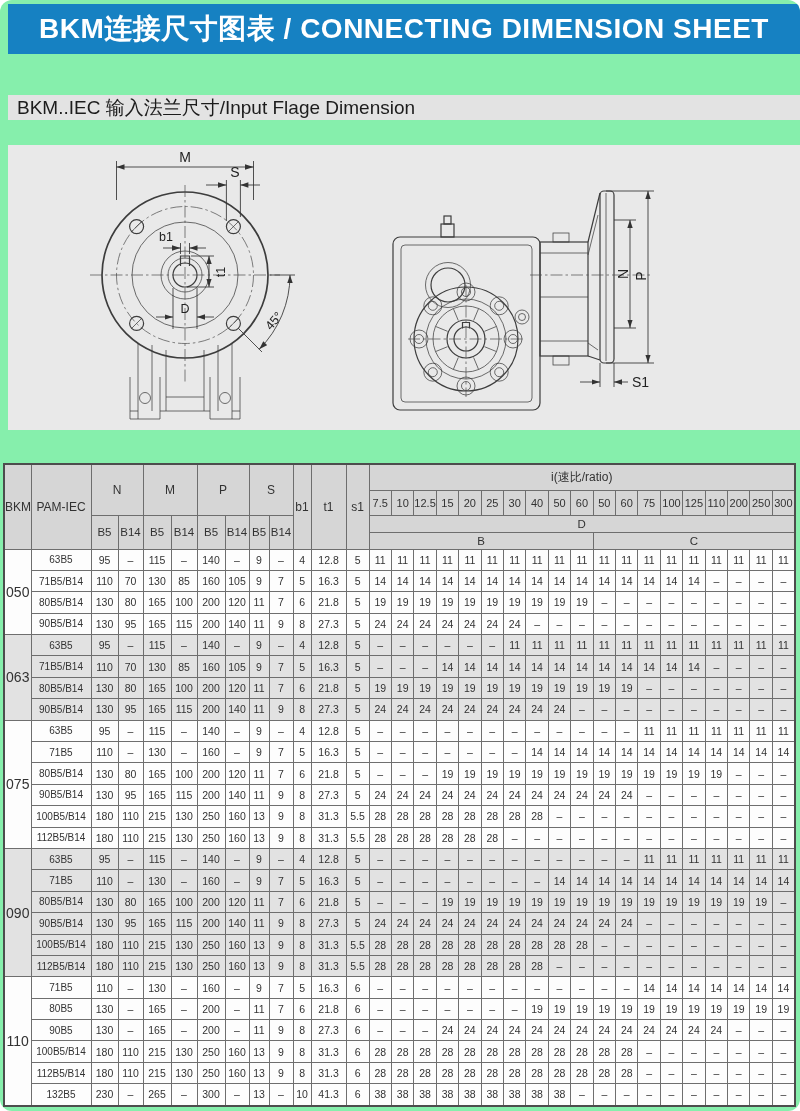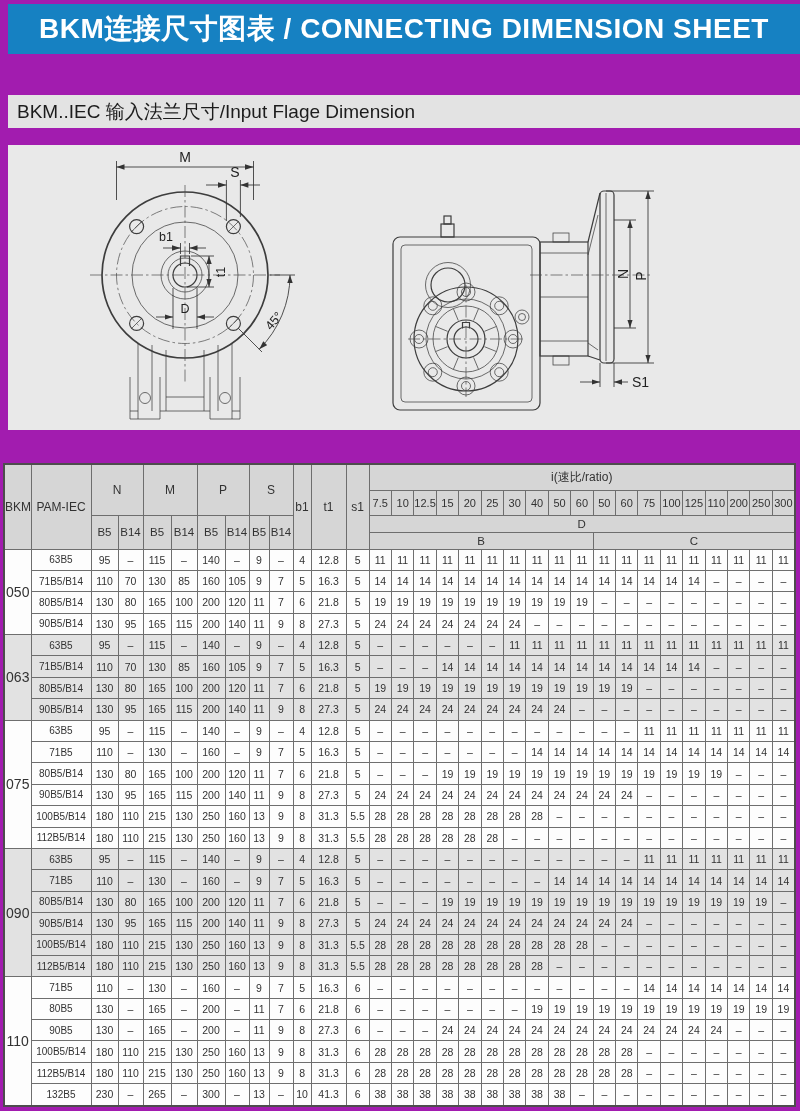--- a/index.html
+++ b/index.html
@@ -1,21 +1,21 @@
 <!DOCTYPE html>
 <html><head>
 <meta charset="utf-8">
 <style>
   html,body{margin:0;padding:0;background:#ffffff;}
   body{width:800px;height:1111px;position:relative;font-family:"Liberation Sans",sans-serif;}
-  .page{position:absolute;inset:0;background:#a21caf;overflow:hidden;}
+  .page{position:absolute;inset:0;background:#86efac;overflow:hidden;border-radius:12px;}
   .banner{position:absolute;left:8px;right:0;top:4px;height:50px;background:#1681c2;
           display:flex;align-items:center;justify-content:center;}
   .banner span{color:#ffffff;font-size:28px;font-weight:bold;letter-spacing:.5px;}
-  .subtitle{position:absolute;left:8px;right:0;top:95px;height:33px;background:#e3e3e3;
+  .subtitle{position:absolute;left:8px;right:0;top:95px;height:25px;background:#e3e3e3;
             display:flex;align-items:center;}
   .subtitle span{color:#1c1c1c;font-size:19px;padding-left:9px;}
   .panel{position:absolute;left:8px;right:0;top:145px;height:285px;background:#e9e9e9;}
   .panel svg{display:block;}
   
   .ln *{fill:none;stroke:#3d3d3d;}
   .hv{stroke-width:1.7;}
   .md{stroke-width:1.2;}
   .tn{stroke-width:.75;}
   .cl{stroke:#4a4a4a !important;stroke-width:.7;stroke-dasharray:12 3 2.5 3;}

